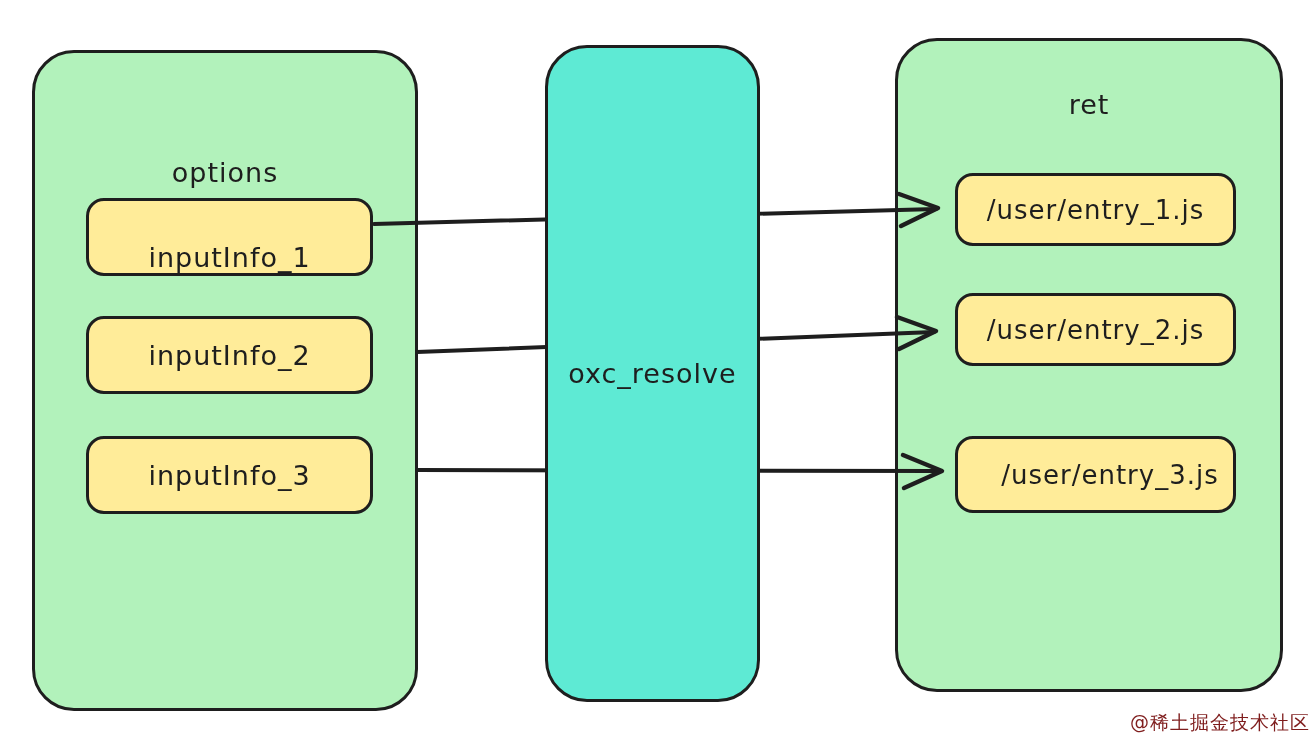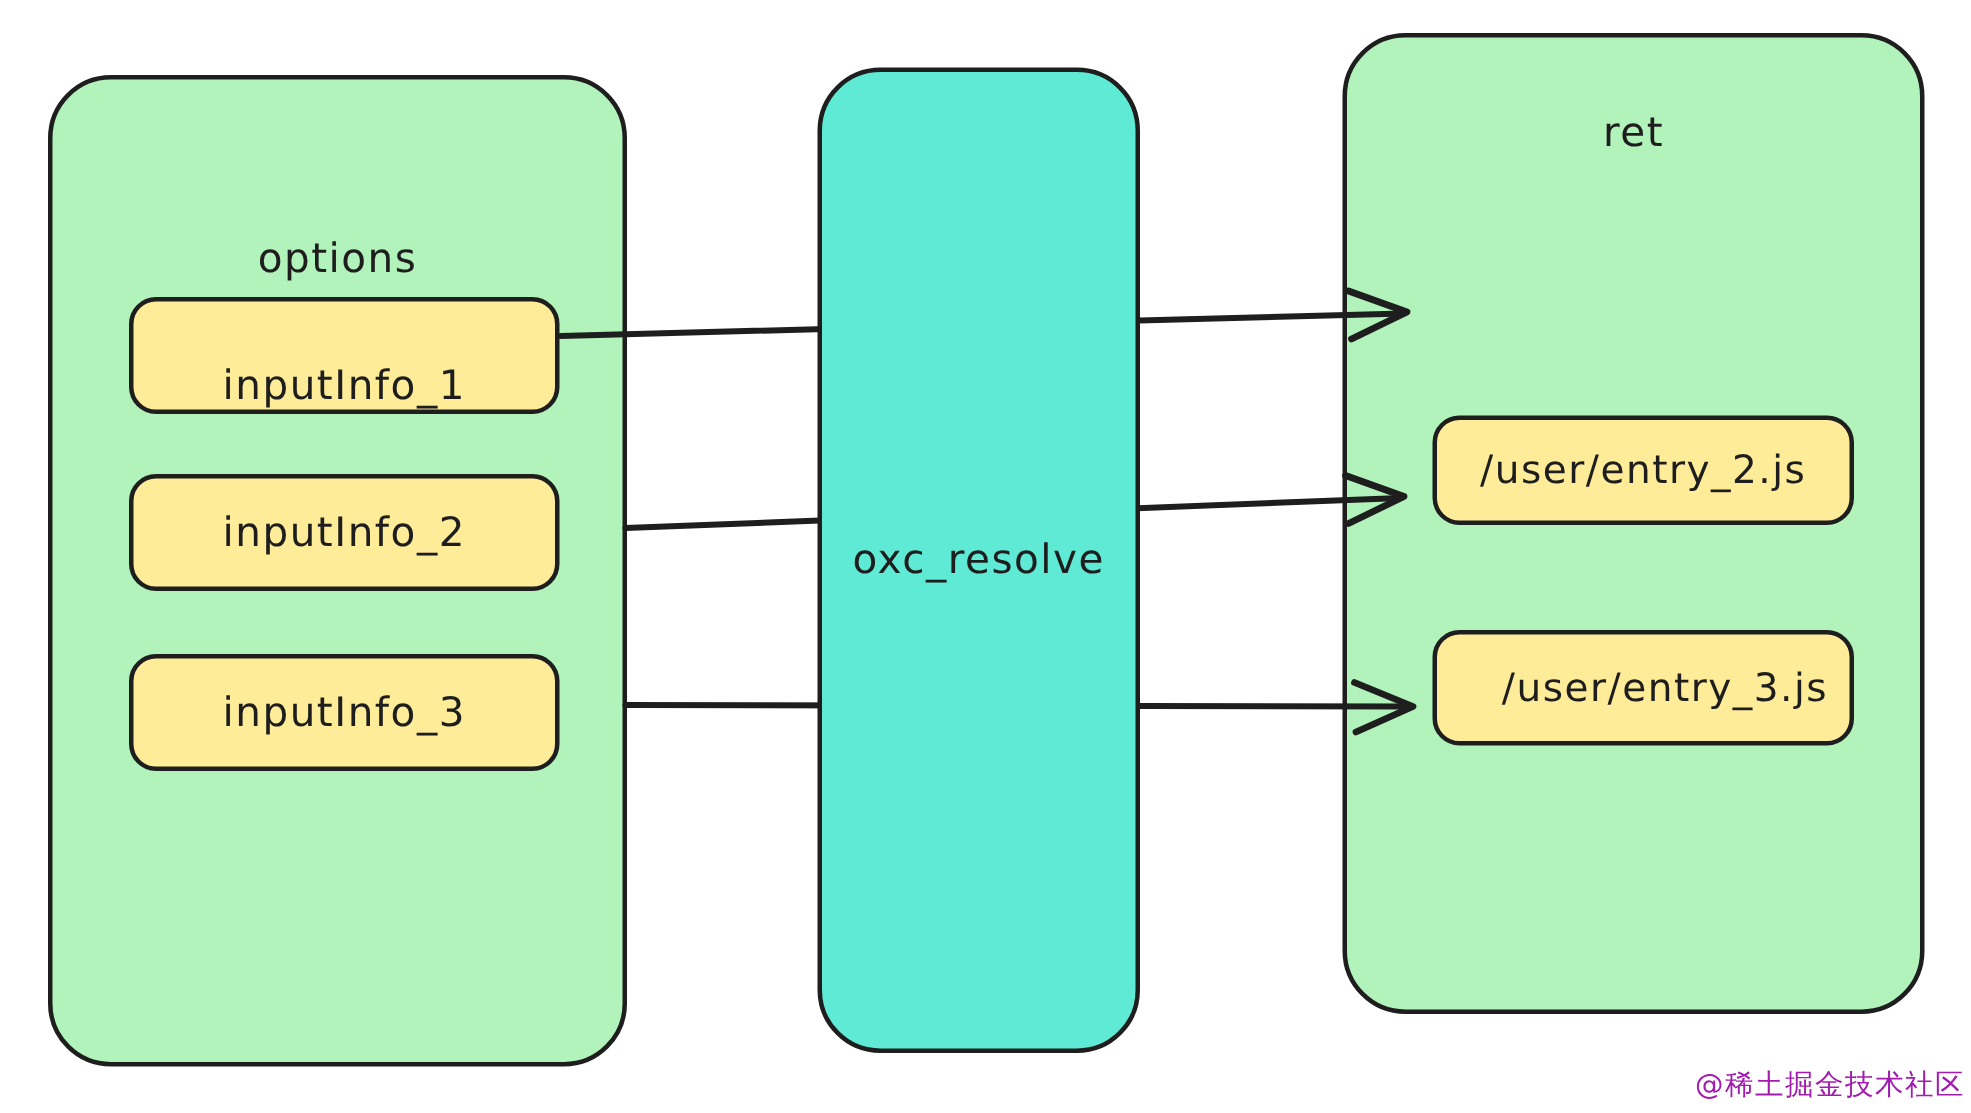--- a/index.html
+++ b/index.html
@@ -15,21 +15,21 @@
   }
   .panel {
     position: absolute;
     border: 3.5px solid #1e1e1e;
     border-radius: 42px;
   }
   .panel-green { background: #b2f2bb; }
   .panel-pink  { background: #5eead4; }
 
   .panel-options { left: 32px;  top: 50px; width: 386px; height: 661px; z-index: 1; }
-  .panel-ret     { left: 895px; top: 22px; width: 388px; height: 654px; z-index: 1; }
+  .panel-ret     { left: 895px; top: 38px; width: 388px; height: 654px; z-index: 1; }
   .panel-resolver{
     left: 545px; top: 45px; width: 215px; height: 657px; z-index: 3;
     display: flex; align-items: center; justify-content: center;
   }
 
   .panel-title {
     position: absolute;
     left: 0; right: 0;
     text-align: center;
     font-size: 27px;
@@ -83,21 +83,21 @@
     fill: none;
     stroke-linecap: round;
     stroke-linejoin: round;
   }
 
   .watermark {
     position: absolute;
     right: 4px;
     bottom: 6px;
     font-size: 19px;
-    color: #a21caf;
+    color: #7f1d1d;
     letter-spacing: 1px;
     z-index: 4;
   }
 </style>
 </head>
 <body>
 
 <div class="canvas">
 
   <div class="panel panel-green panel-options">
@@ -108,20 +108,23 @@
     <div class="node input-node input-2">
       <span>inputInfo_2</span>
     </div>
     <div class="node input-node input-3">
       <span>inputInfo_3</span>
     </div>
   </div>
 
   <div class="panel panel-green panel-ret">
     <div class="panel-title">ret</div>
+    <div class="node entry-node entry-1">
+      <span>/user/entry_1.js</span>
+    </div>
     <div class="node entry-node entry-2">
       <span>/user/entry_2.js</span>
     </div>
     <div class="node entry-node entry-3">
       <span>/user/entry_3.js</span>
     </div>
   </div>
 
   <svg class="arrows-layer" viewBox="0 0 1314 742" xmlns="http://www.w3.org/2000/svg">
     <g>

